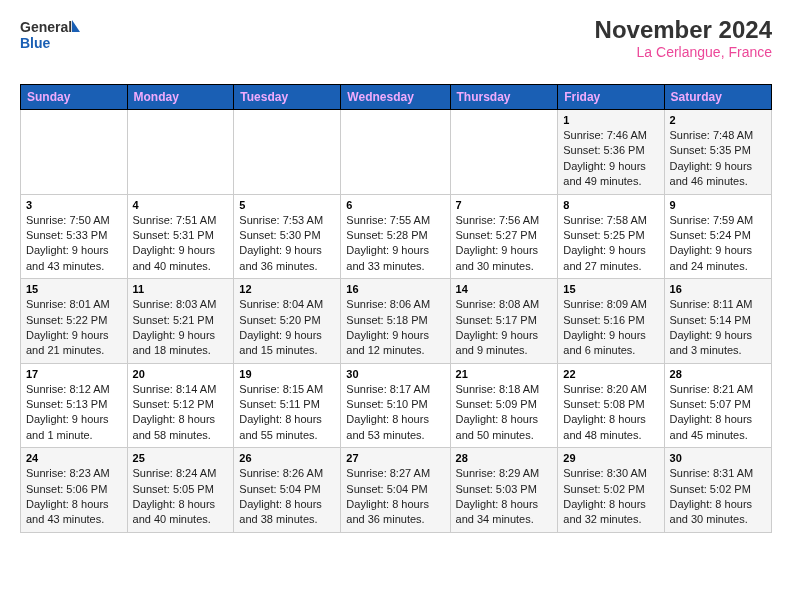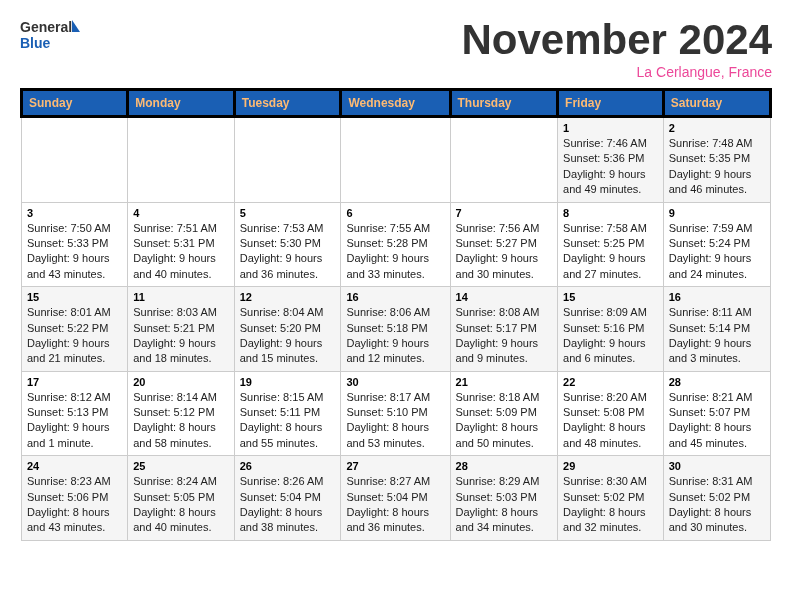--- a/index.html
+++ b/index.html
@@ -12,52 +12,52 @@
     }
     .page {
       width: 792px;
       height: 612px;
       padding: 16px 20px 10px 20px;
     }
     .header {
       display: flex;
       justify-content: space-between;
       align-items: flex-start;
-      margin-bottom: 8px;
+      margin-bottom: 24px;
     }
     .logo {
       display: flex;
       align-items: center;
       gap: 4px;
     }
     .title-section {
       text-align: right;
     }
     .month-title {
-      font-size: 42px;
+      font-size: 24px;
       font-weight: bold;
       color: #333;
     }
     .location {
       font-size: 14px;
       color: #ec4899;
     }
     .calendar {
       width: 100%;
       border-collapse: collapse;
       font-size: 10.5px;
     }
     .calendar thead th {
       background-color: #1a5fb4;
-      color: #fdba74;
+      color: #f0abfc;
       padding: 5px 6px;
       text-align: left;
       font-size: 12px;
       font-weight: bold;
-      border: 3px solid #000000;
+      border: 1px solid #000000;
     }
     .calendar tbody td {
       vertical-align: top;
       padding: 4px 5px;
       border: 1px solid #ccc;
       width: 113px;
       height: 78px;
       background: #fff;
     }
     .calendar tbody tr:nth-child(odd) td {

